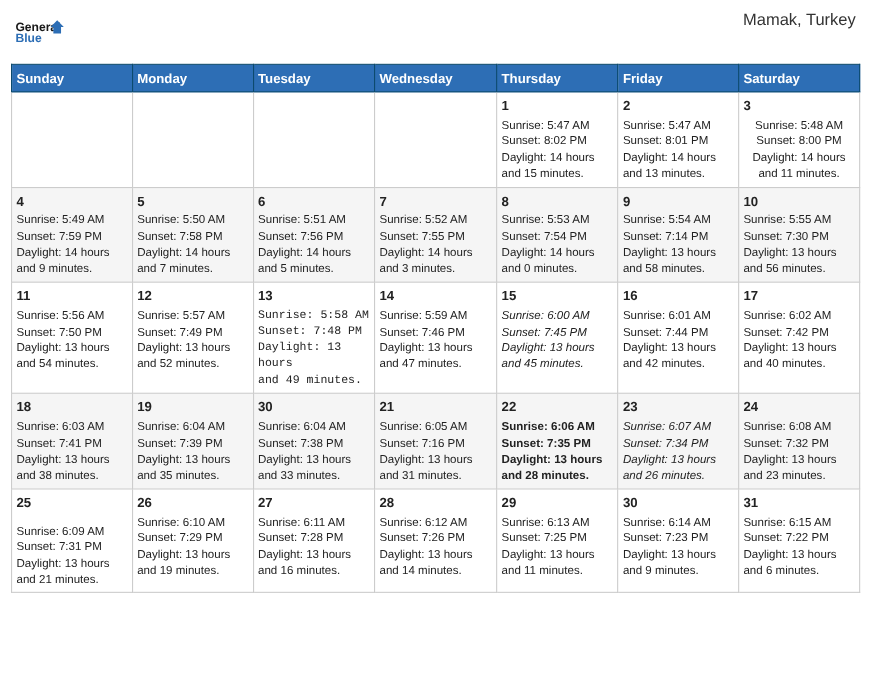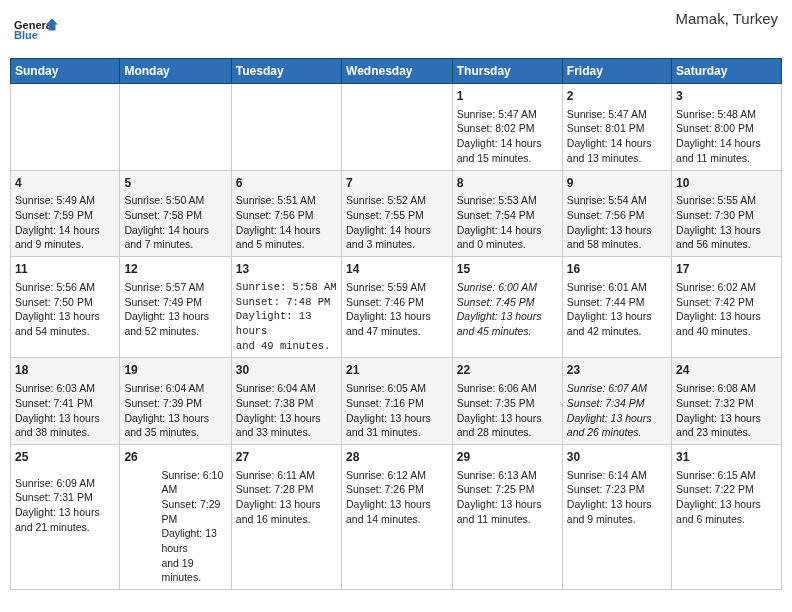--- a/index.html
+++ b/index.html
@@ -119,21 +119,21 @@
         </td>
         <td>
           <div class="day-num">2</div>
           <div class="day-info" style="white-space: pre-line;">Sunrise: 5:47 AM
 Sunset: 8:01 PM
 Daylight: 14 hours
 and 13 minutes.</div>
         </td>
         <td>
           <div class="day-num">3</div>
-          <div class="day-info" style="white-space: pre-line;">Sunrise: 5:48 AM
+          <div class="day-info" style="white-space: pre-line; text-align: center;">Sunrise: 5:48 AM
 Sunset: 8:00 PM
 Daylight: 14 hours
 and 11 minutes.</div>
         </td>
       </tr>
       <tr>
         <td>
           <div class="day-num">4</div>
           <div class="day-info" style="white-space: pre-line;">Sunrise: 5:49 AM
 Sunset: 7:59 PM
@@ -164,21 +164,21 @@
         <td>
           <div class="day-num">8</div>
           <div class="day-info" style="white-space: pre-line;">Sunrise: 5:53 AM
 Sunset: 7:54 PM
 Daylight: 14 hours
 and 0 minutes.</div>
         </td>
         <td>
           <div class="day-num">9</div>
           <div class="day-info" style="white-space: pre-line;">Sunrise: 5:54 AM
-Sunset: 7:56 PM
+Sunset: 7:14 PM
 Daylight: 13 hours
 and 58 minutes.</div>
         </td>
         <td>
           <div class="day-num">10</div>
           <div class="day-info" style="white-space: pre-line;">Sunrise: 5:55 AM
 Sunset: 7:30 PM
 Daylight: 13 hours
 and 56 minutes.</div>
         </td>
@@ -258,21 +258,21 @@
         </td>
         <td>
           <div class="day-num">21</div>
           <div class="day-info" style="white-space: pre-line;">Sunrise: 6:05 AM
 Sunset: 7:16 PM
 Daylight: 13 hours
 and 31 minutes.</div>
         </td>
         <td>
           <div class="day-num">22</div>
-          <div class="day-info" style="white-space: pre-line;">Sunrise: 6:06 AM
+          <div class="day-info" style="white-space: pre-line; font-weight: bold;">Sunrise: 6:06 AM
 Sunset: 7:35 PM
 Daylight: 13 hours
 and 28 minutes.</div>
         </td>
         <td>
           <div class="day-num">23</div>
           <div class="day-info" style="white-space: pre-line; font-style: italic;">Sunrise: 6:07 AM
 Sunset: 7:34 PM
 Daylight: 13 hours
 and 26 minutes.</div>
@@ -288,21 +288,21 @@
       <tr>
         <td>
           <div class="day-num">25</div>
           <div class="day-info" style="white-space: pre-line; margin-top: 10px;">Sunrise: 6:09 AM
 Sunset: 7:31 PM
 Daylight: 13 hours
 and 21 minutes.</div>
         </td>
         <td>
           <div class="day-num">26</div>
-          <div class="day-info" style="white-space: pre-line; margin-left: 37px;">Sunrise: 6:10 AM
+          <div class="day-info" style="white-space: pre-line;">Sunrise: 6:10 AM
 Sunset: 7:29 PM
 Daylight: 13 hours
 and 19 minutes.</div>
         </td>
         <td>
           <div class="day-num">27</div>
           <div class="day-info" style="white-space: pre-line;">Sunrise: 6:11 AM
 Sunset: 7:28 PM
 Daylight: 13 hours
 and 16 minutes.</div>

